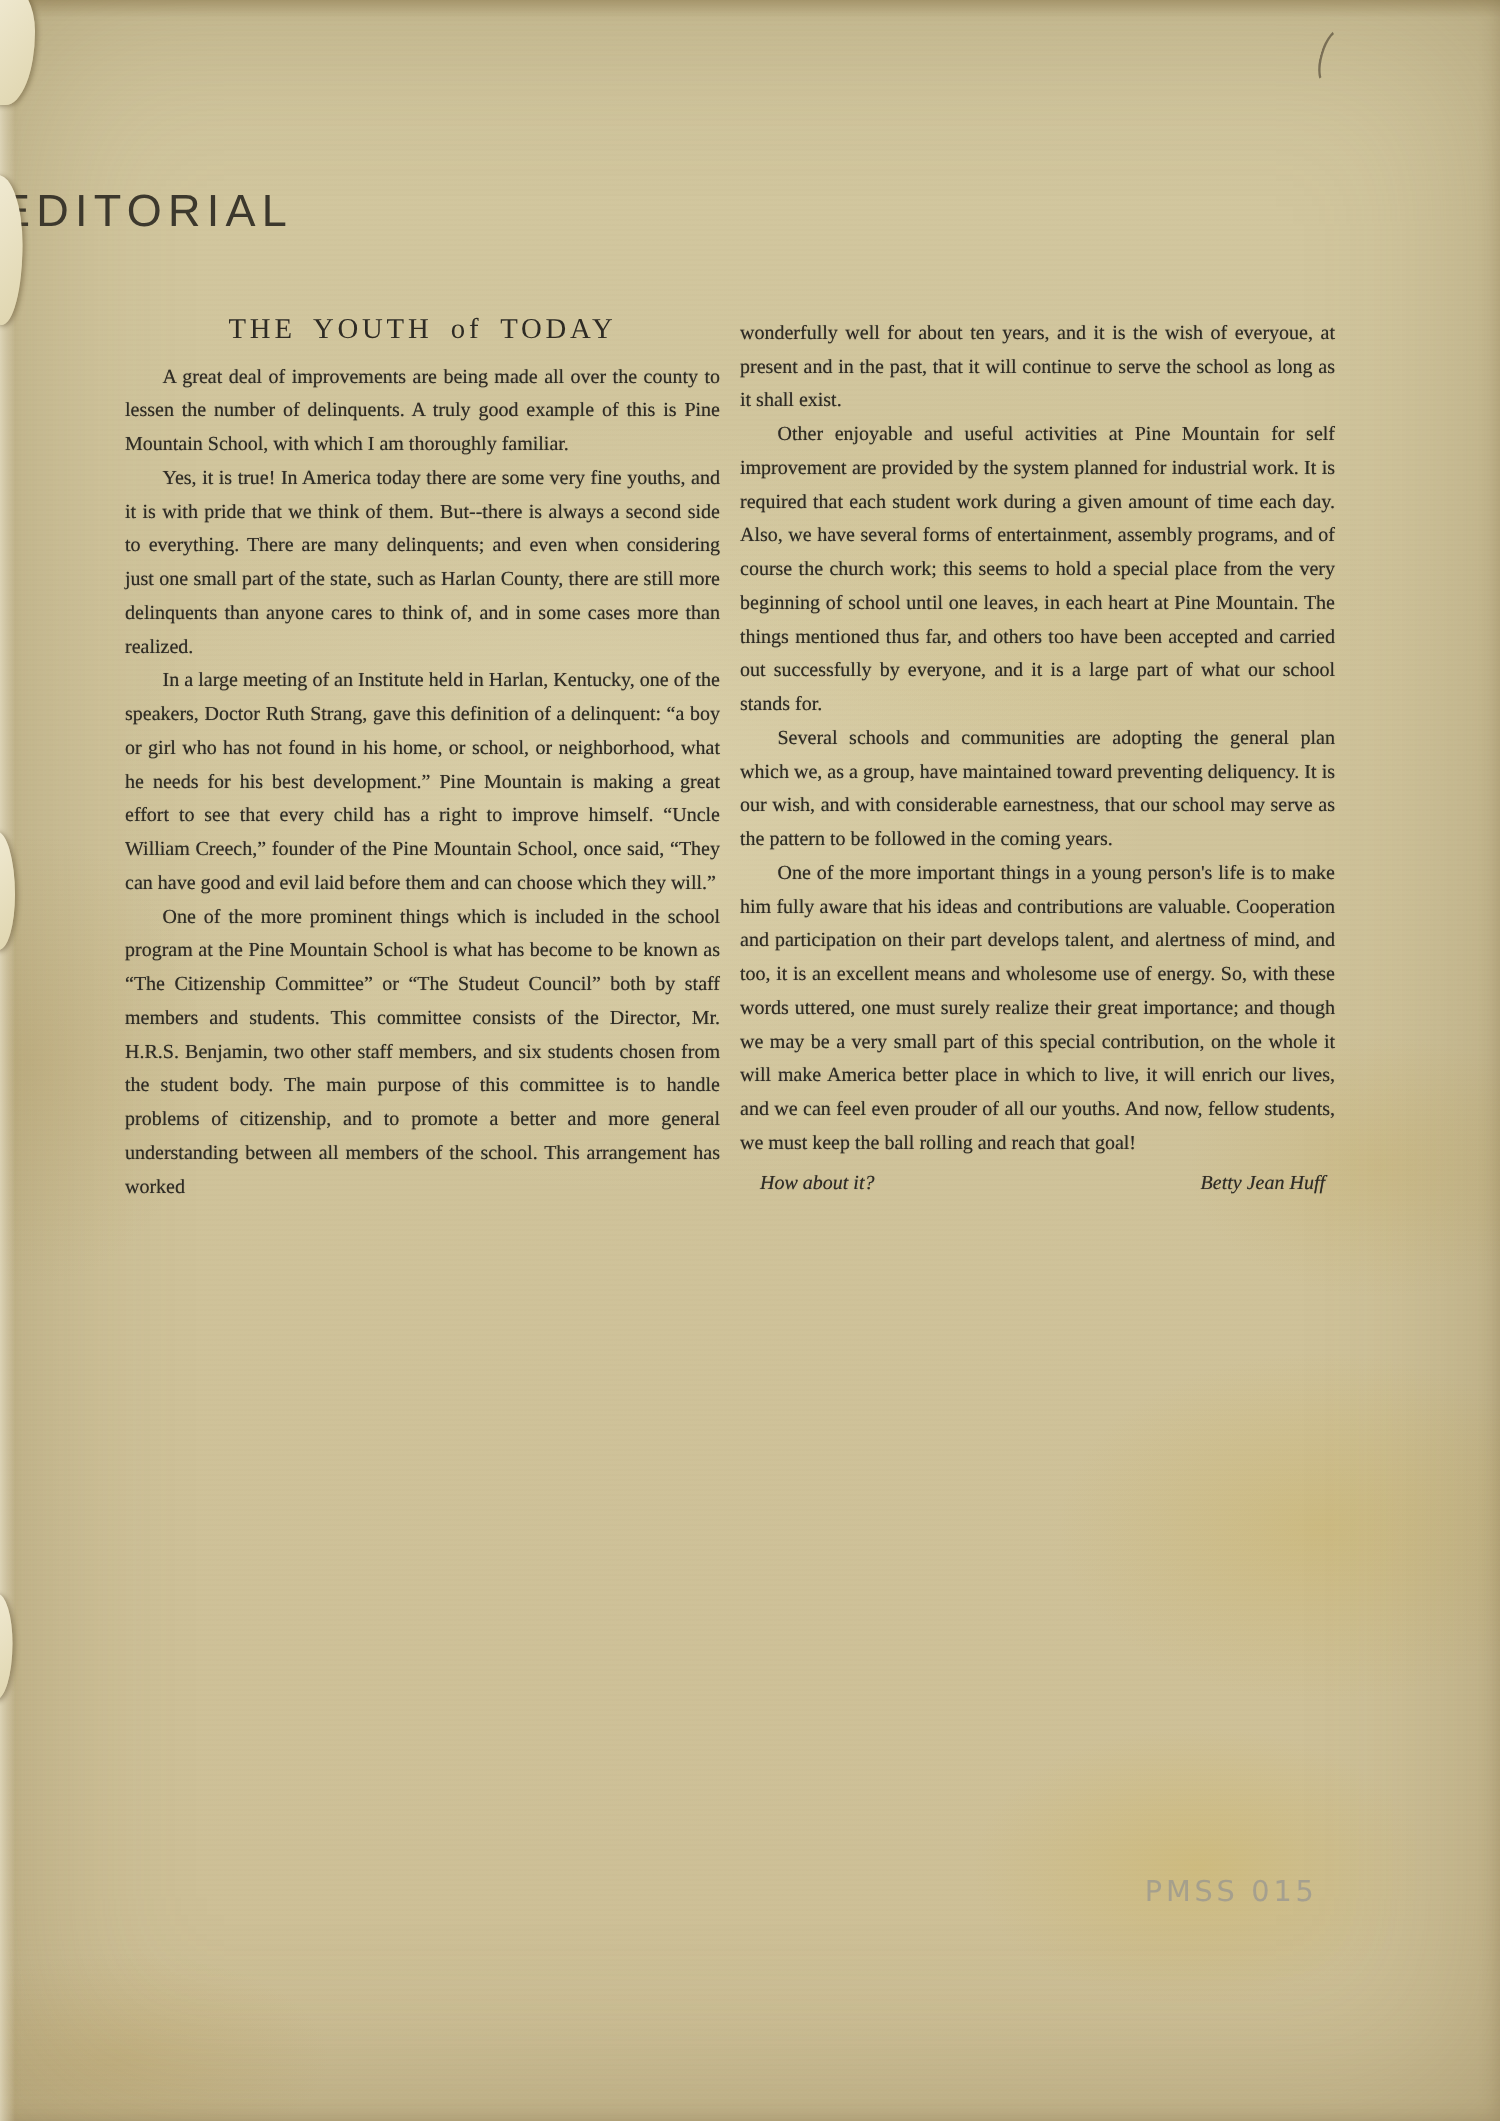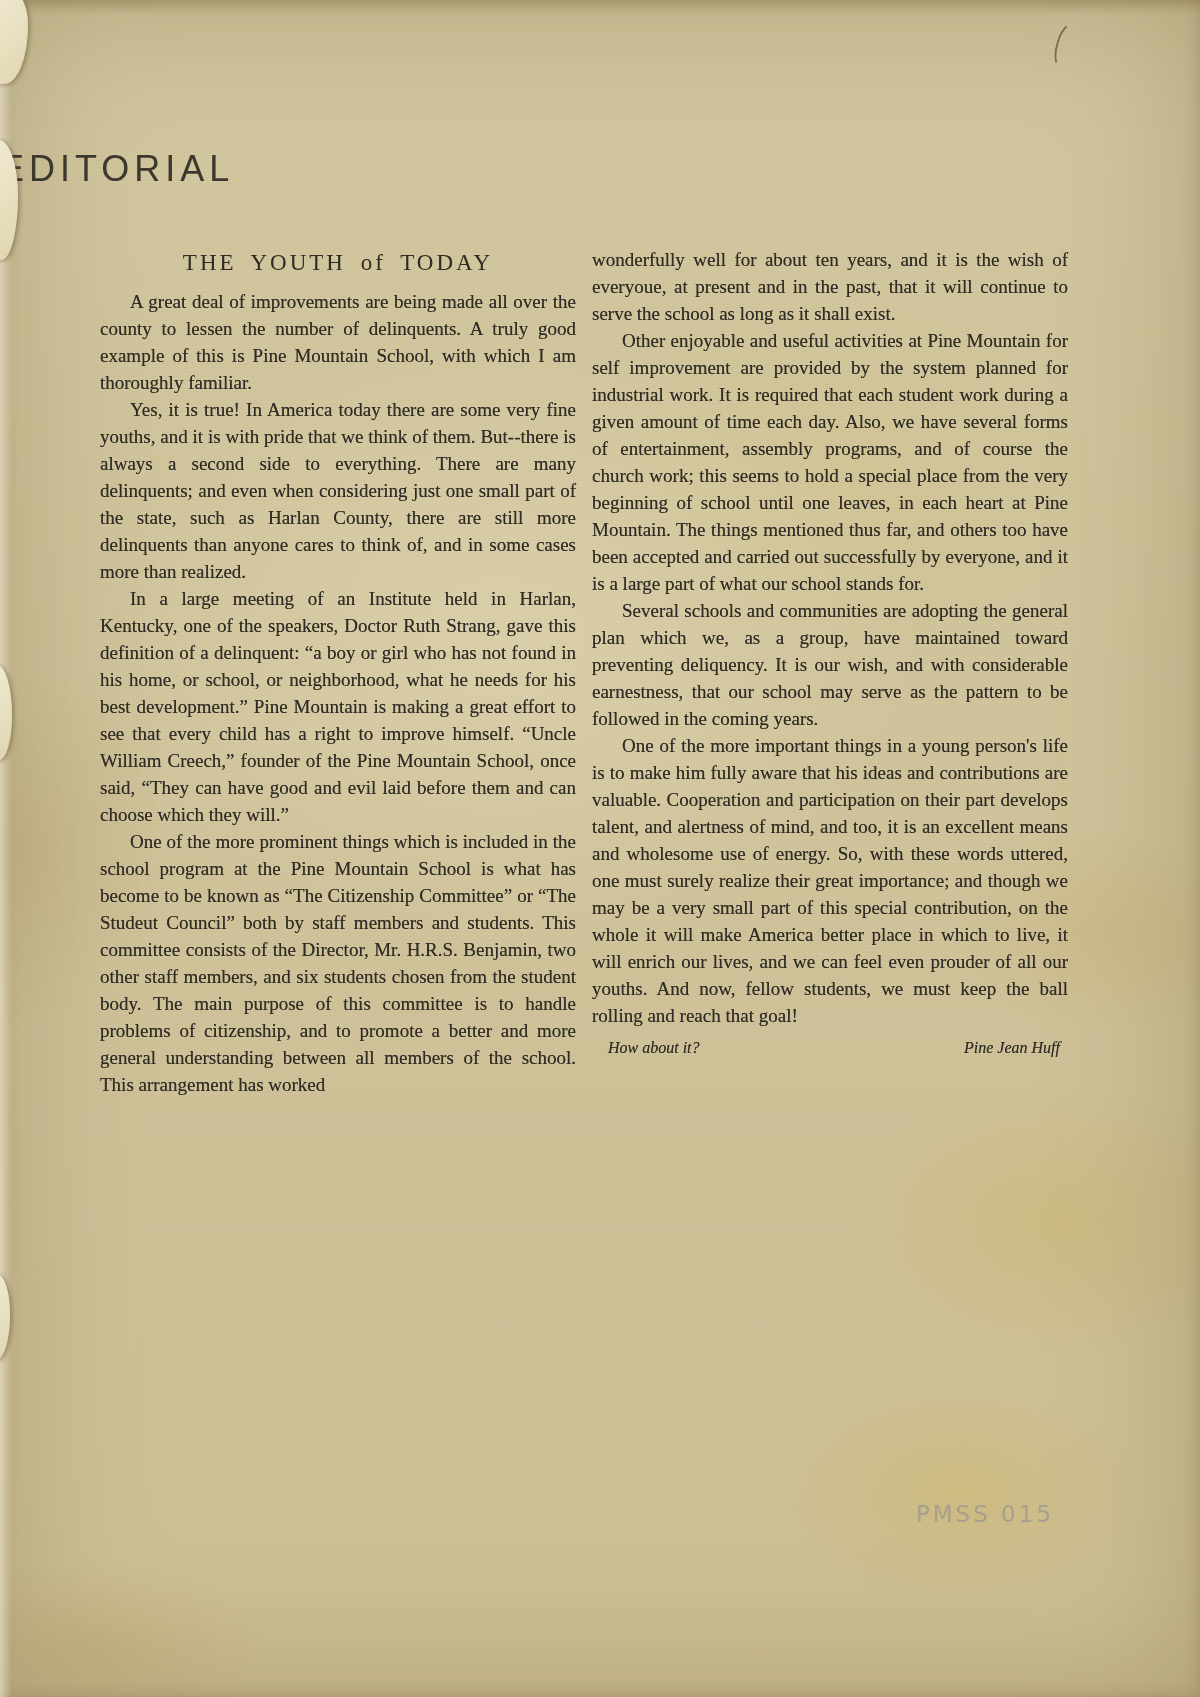--- a/index.html
+++ b/index.html
@@ -61,36 +61,37 @@
     font-weight: 400;
     font-size: 36px;
     letter-spacing: 5px;
     color: #3c382d;
   }
 
   .columns {
     display: flex;
     gap: 16px;
     margin: 56px 132px 0 100px;
+    align-items: center;
   }
   .col { flex: 1 1 0; min-width: 0; }
 
   .article-title {
     margin: 4px 0 12px;
     text-align: center;
     font-weight: 400;
     font-size: 23px;
     letter-spacing: 3px;
     word-spacing: 6px;
     color: #2e2b24;
   }
 
   .col p {
     margin: 0;
-    font-size: 19px;
+    font-size: 16px;
     line-height: 27px;
     text-align: justify;
     text-indent: 30px;
     text-shadow: 0 0 .6px rgba(47,44,38,.65);
   }
   .col p.no-indent { text-indent: 0; }
 
   .signoff {
     display: flex;
     justify-content: space-between;
@@ -138,19 +139,19 @@
     </div>
     <div class="col">
       <div id="right-paragraphs">
           <p class="no-indent">wonderfully well for about ten years, and it is the wish of everyoue, at present and in the past, that it will continue to serve the school as long as it shall exist.</p>
           <p>Other enjoyable and useful activities at Pine Mountain for self improvement are provided by the system planned for industrial work.  It is required that each student work during a given amount of time each day.  Also, we have several forms of entertainment, assembly programs, and of course the church work; this seems to hold a special place from the very beginning of school until one leaves, in each heart at Pine Mountain.  The things mentioned thus far, and others too have been accepted and carried out successfully by everyone, and it is a large part of what our school stands for.</p>
           <p>Several schools and communities are adopting the general plan which we, as a group, have maintained toward preventing deliquency.  It is our wish, and with considerable earnestness, that our school may serve as the pattern to be followed in the coming years.</p>
           <p>One of the more important things in a young person's life is to make him fully aware that his ideas and contributions are valuable.  Cooperation and participation on their part develops talent, and alertness of mind, and too, it is an excellent means and wholesome use of energy.  So, with these words uttered, one must surely realize their great importance; and though we may be a very small part of this special contribution, on the whole it will make America better place in which to live, it will enrich our lives, and we can feel even prouder of all our youths.  And now, fellow students, we must keep the ball rolling and reach that goal!</p>
         </div>
       <div class="signoff">
         <span>How about it?</span>
-        <span>Pine Jean Huff</span>
+        <span>Betty Jean Huff</span>
       </div>
     </div>
   </div>
 
   <div class="watermark">PMSS 015</div>
 </div>
 
 </body></html>

